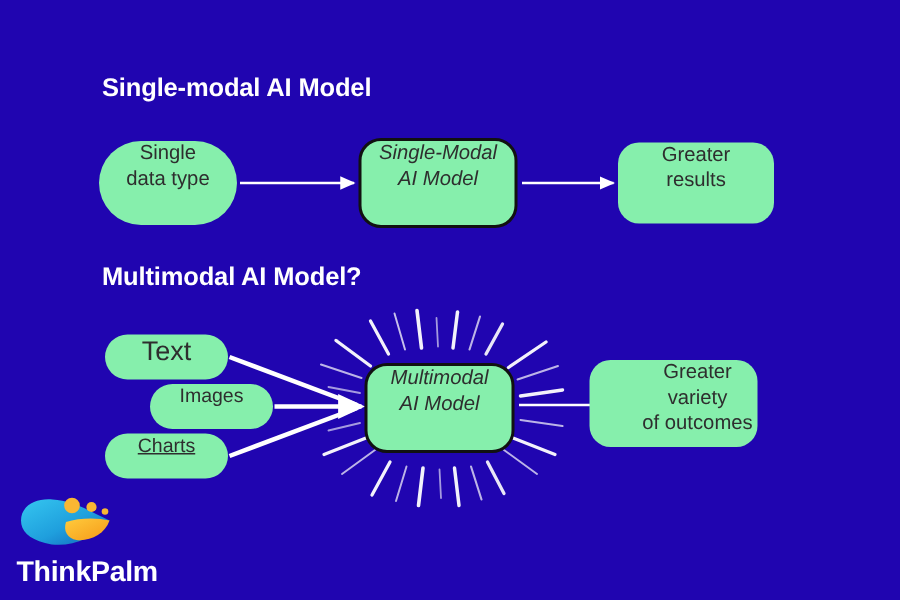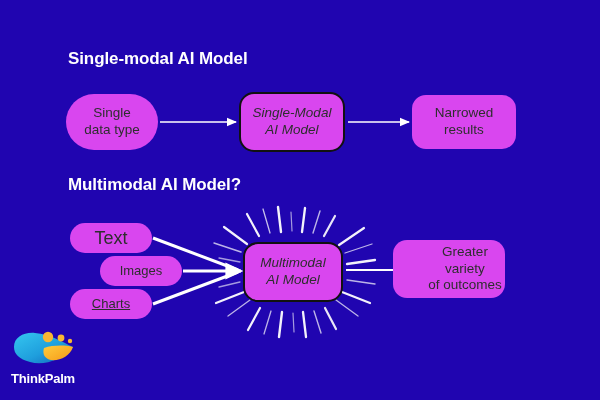--- a/index.html
+++ b/index.html
@@ -24,24 +24,24 @@
     font-weight: bold;
     letter-spacing: -0.1px;
     white-space: nowrap;
   }
   #heading-single { left: 68px; top: 49px; }
   #heading-multi  { left: 68px; top: 175px; text-align: right; }
 
   
   .node {
     position: absolute;
-    background: #d946ef;
+    background: #86efac;
     color: #2e2e2e;
     display: flex;
-    align-items: center;
+    align-items: flex-start;
     justify-content: center;
     text-align: center;
     font-size: 13.5px;
     line-height: 1.25;
     box-sizing: border-box;
     z-index: 3;
   }
   .node .node-text { display: block; }
   .pill { border-radius: 999px; }
   .rrect { border-radius: 14px; }
@@ -82,21 +82,21 @@
     top: 330px;
     width: 80px;
     height: 62px;
   }
   #logo-mark { position: absolute; left: 0; top: 0; }
   #logo-text {
     position: absolute;
     left: 1px;
     top: 41px;
     color: #ffffff;
-    font-size: 13px;
+    font-size: 19px;
     font-weight: bold;
     letter-spacing: -0.2px;
     white-space: nowrap;
   }
 </style>
 </head>
 <body>
 
 <div id="canvas">
 
@@ -174,21 +174,21 @@
 
   <div class="node outlined" id="node-single-model">
     <div>
       <span class="node-text">Single-Modal</span>
       <span class="node-text">AI Model</span>
     </div>
   </div>
 
   <div class="node rrect" id="node-narrowed">
     <div>
-      <span class="node-text">Narrowed</span>
+      <span class="node-text">Greater</span>
       <span class="node-text">results</span>
     </div>
   </div>
 
   <div class="node pill" id="node-text">Text</div>
 
   <div class="node pill" id="node-images">Images</div>
 
   <div class="node pill" id="node-charts">Charts</div>
 

